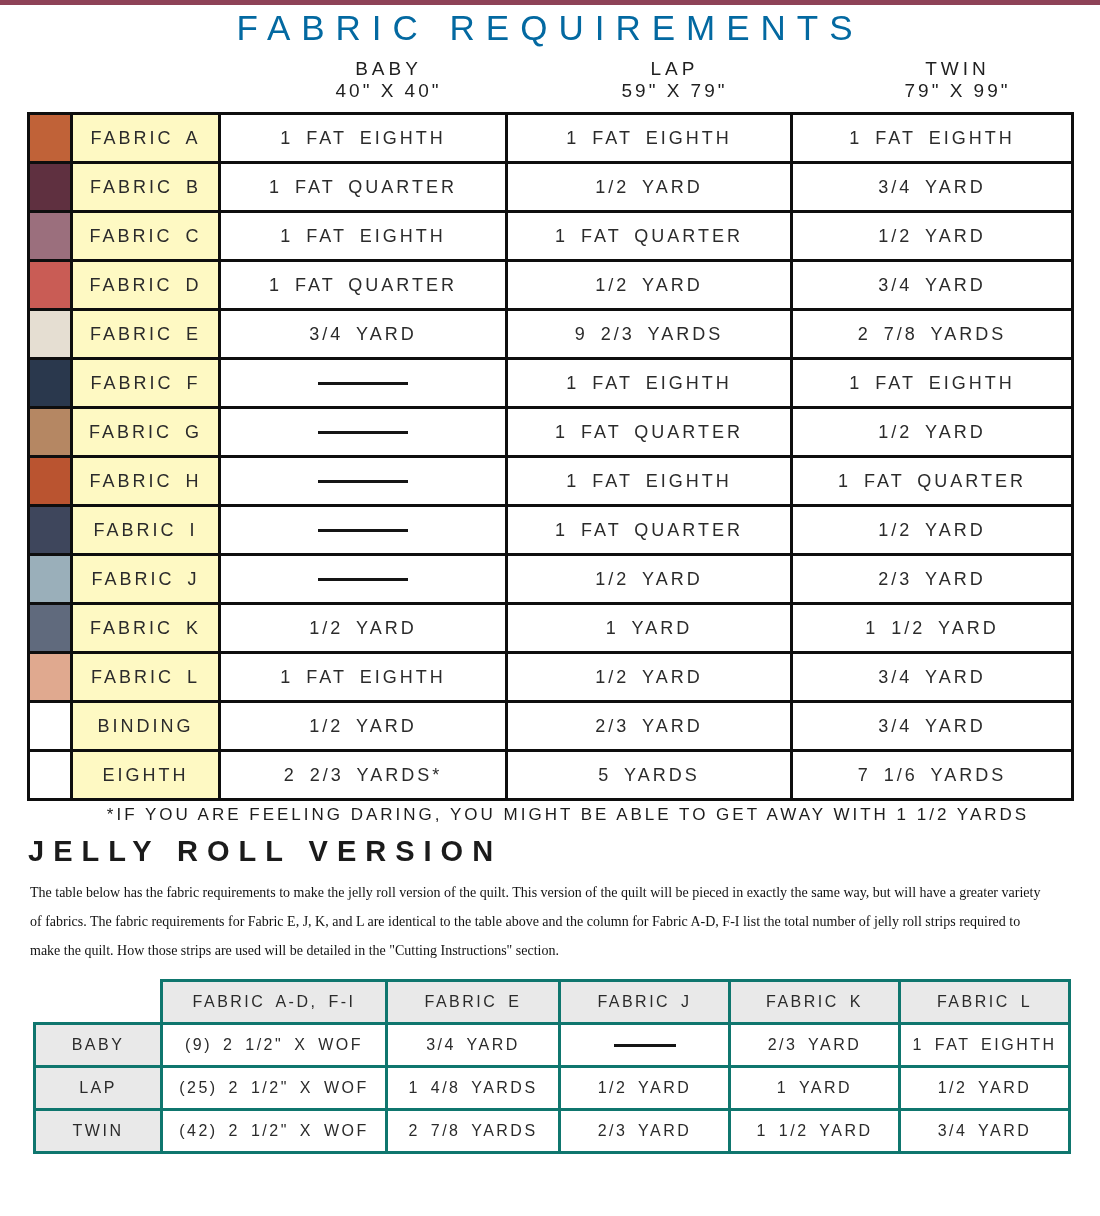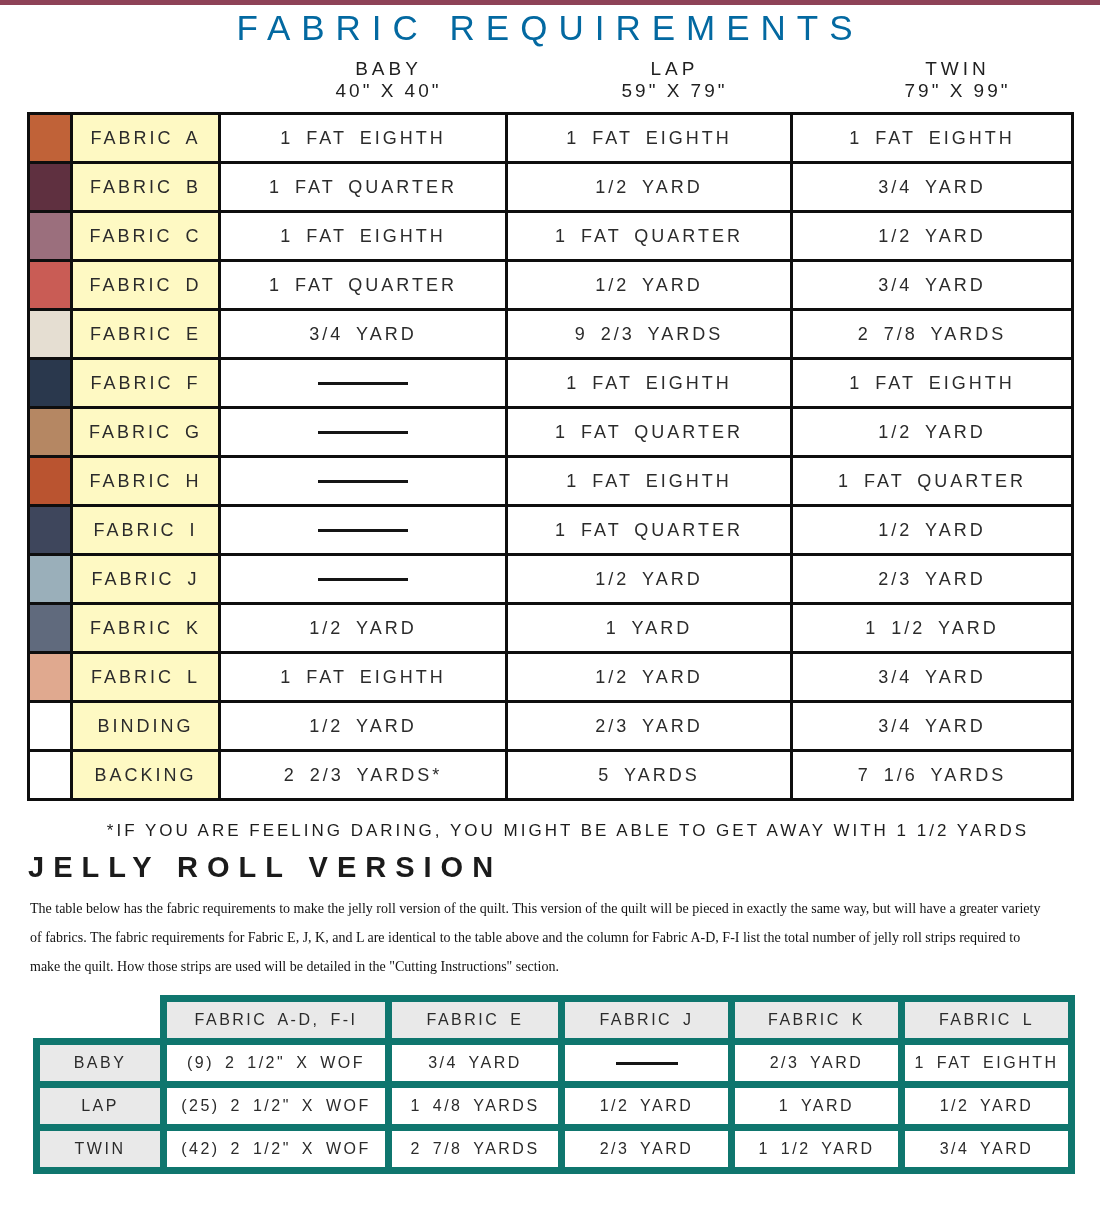--- a/index.html
+++ b/index.html
@@ -31,37 +31,37 @@
   }
   .main-table td.swatch   { width:43px; }
   .main-table td.rowlabel { width:148px; background:#fef9c3; }
   .main-table td.c-baby { width:287px; }
   .main-table td.c-lap  { width:285px; }
   .main-table td.c-twin { width:281px; }
   .dash { width:90px; height:3px; background:#151515; margin:0 auto; }
   .dash.small { width:62px; }
 
   .footnote {
-    margin-top:20px; text-align:center; padding-left:36px;
+    margin-top:4px; text-align:center; padding-left:36px;
     font-size:17px; letter-spacing:3px; color:#1d1d1d; white-space:nowrap;
   }
 
   .jelly-heading {
     margin:10px 0 0 28px; font-size:29px; letter-spacing:9px; font-weight:700;
     color:#1b1b1b; white-space:nowrap;
   }
 
   .jelly-paragraph {
     margin:10px 0 0 30px; width:1018px;
     font-family:"Liberation Serif", serif; font-size:14px; line-height:29px; color:#111;
   }
 
   .jelly-table { margin:14px 0 0 33px; width:1035px; }
   .jelly-table td, .jelly-table th {
-    border:7px solid #0f766e; height:43px; text-align:center; vertical-align:middle;
+    border:3px solid #0f766e; height:43px; text-align:center; vertical-align:middle;
     font-size:16px; font-weight:400; letter-spacing:2.5px; word-spacing:4px;
     color:#2b2b2b; white-space:nowrap;
   }
   .jelly-table th { background:#e9e9e9; }
   .jelly-table td.rowhead { background:#e9e9e9; width:127px; }
   .jelly-table .corner { border:none; background:#ffffff; }
   .jelly-table col.c0 { width:127px; }
   .jelly-table col.c1 { width:225px; }
   .jelly-table col.c2 { width:173px; }
   .jelly-table col.c3 { width:170px; }
@@ -188,21 +188,21 @@
       </tr>
       <tr>
         <td class="swatch" style="background: rgb(255, 255, 255);"></td>
         <td class="rowlabel">BINDING</td>
         <td class="c-baby">1/2 YARD</td>
         <td class="c-lap">2/3 YARD</td>
         <td class="c-twin">3/4 YARD</td>
       </tr>
       <tr>
         <td class="swatch" style="background: rgb(255, 255, 255);"></td>
-        <td class="rowlabel">BACKING</td>
+        <td class="rowlabel">EIGHTH</td>
         <td class="c-baby">2 2/3 YARDS*</td>
         <td class="c-lap">5 YARDS</td>
         <td class="c-twin">7 1/6 YARDS</td>
       </tr>
     </tbody>
 </table>
 
 <div class="footnote">*IF YOU ARE FEELING DARING, YOU MIGHT BE ABLE TO GET AWAY WITH 1 1/2 YARDS</div>
 
 <div class="jelly-heading">JELLY ROLL VERSION</div>

